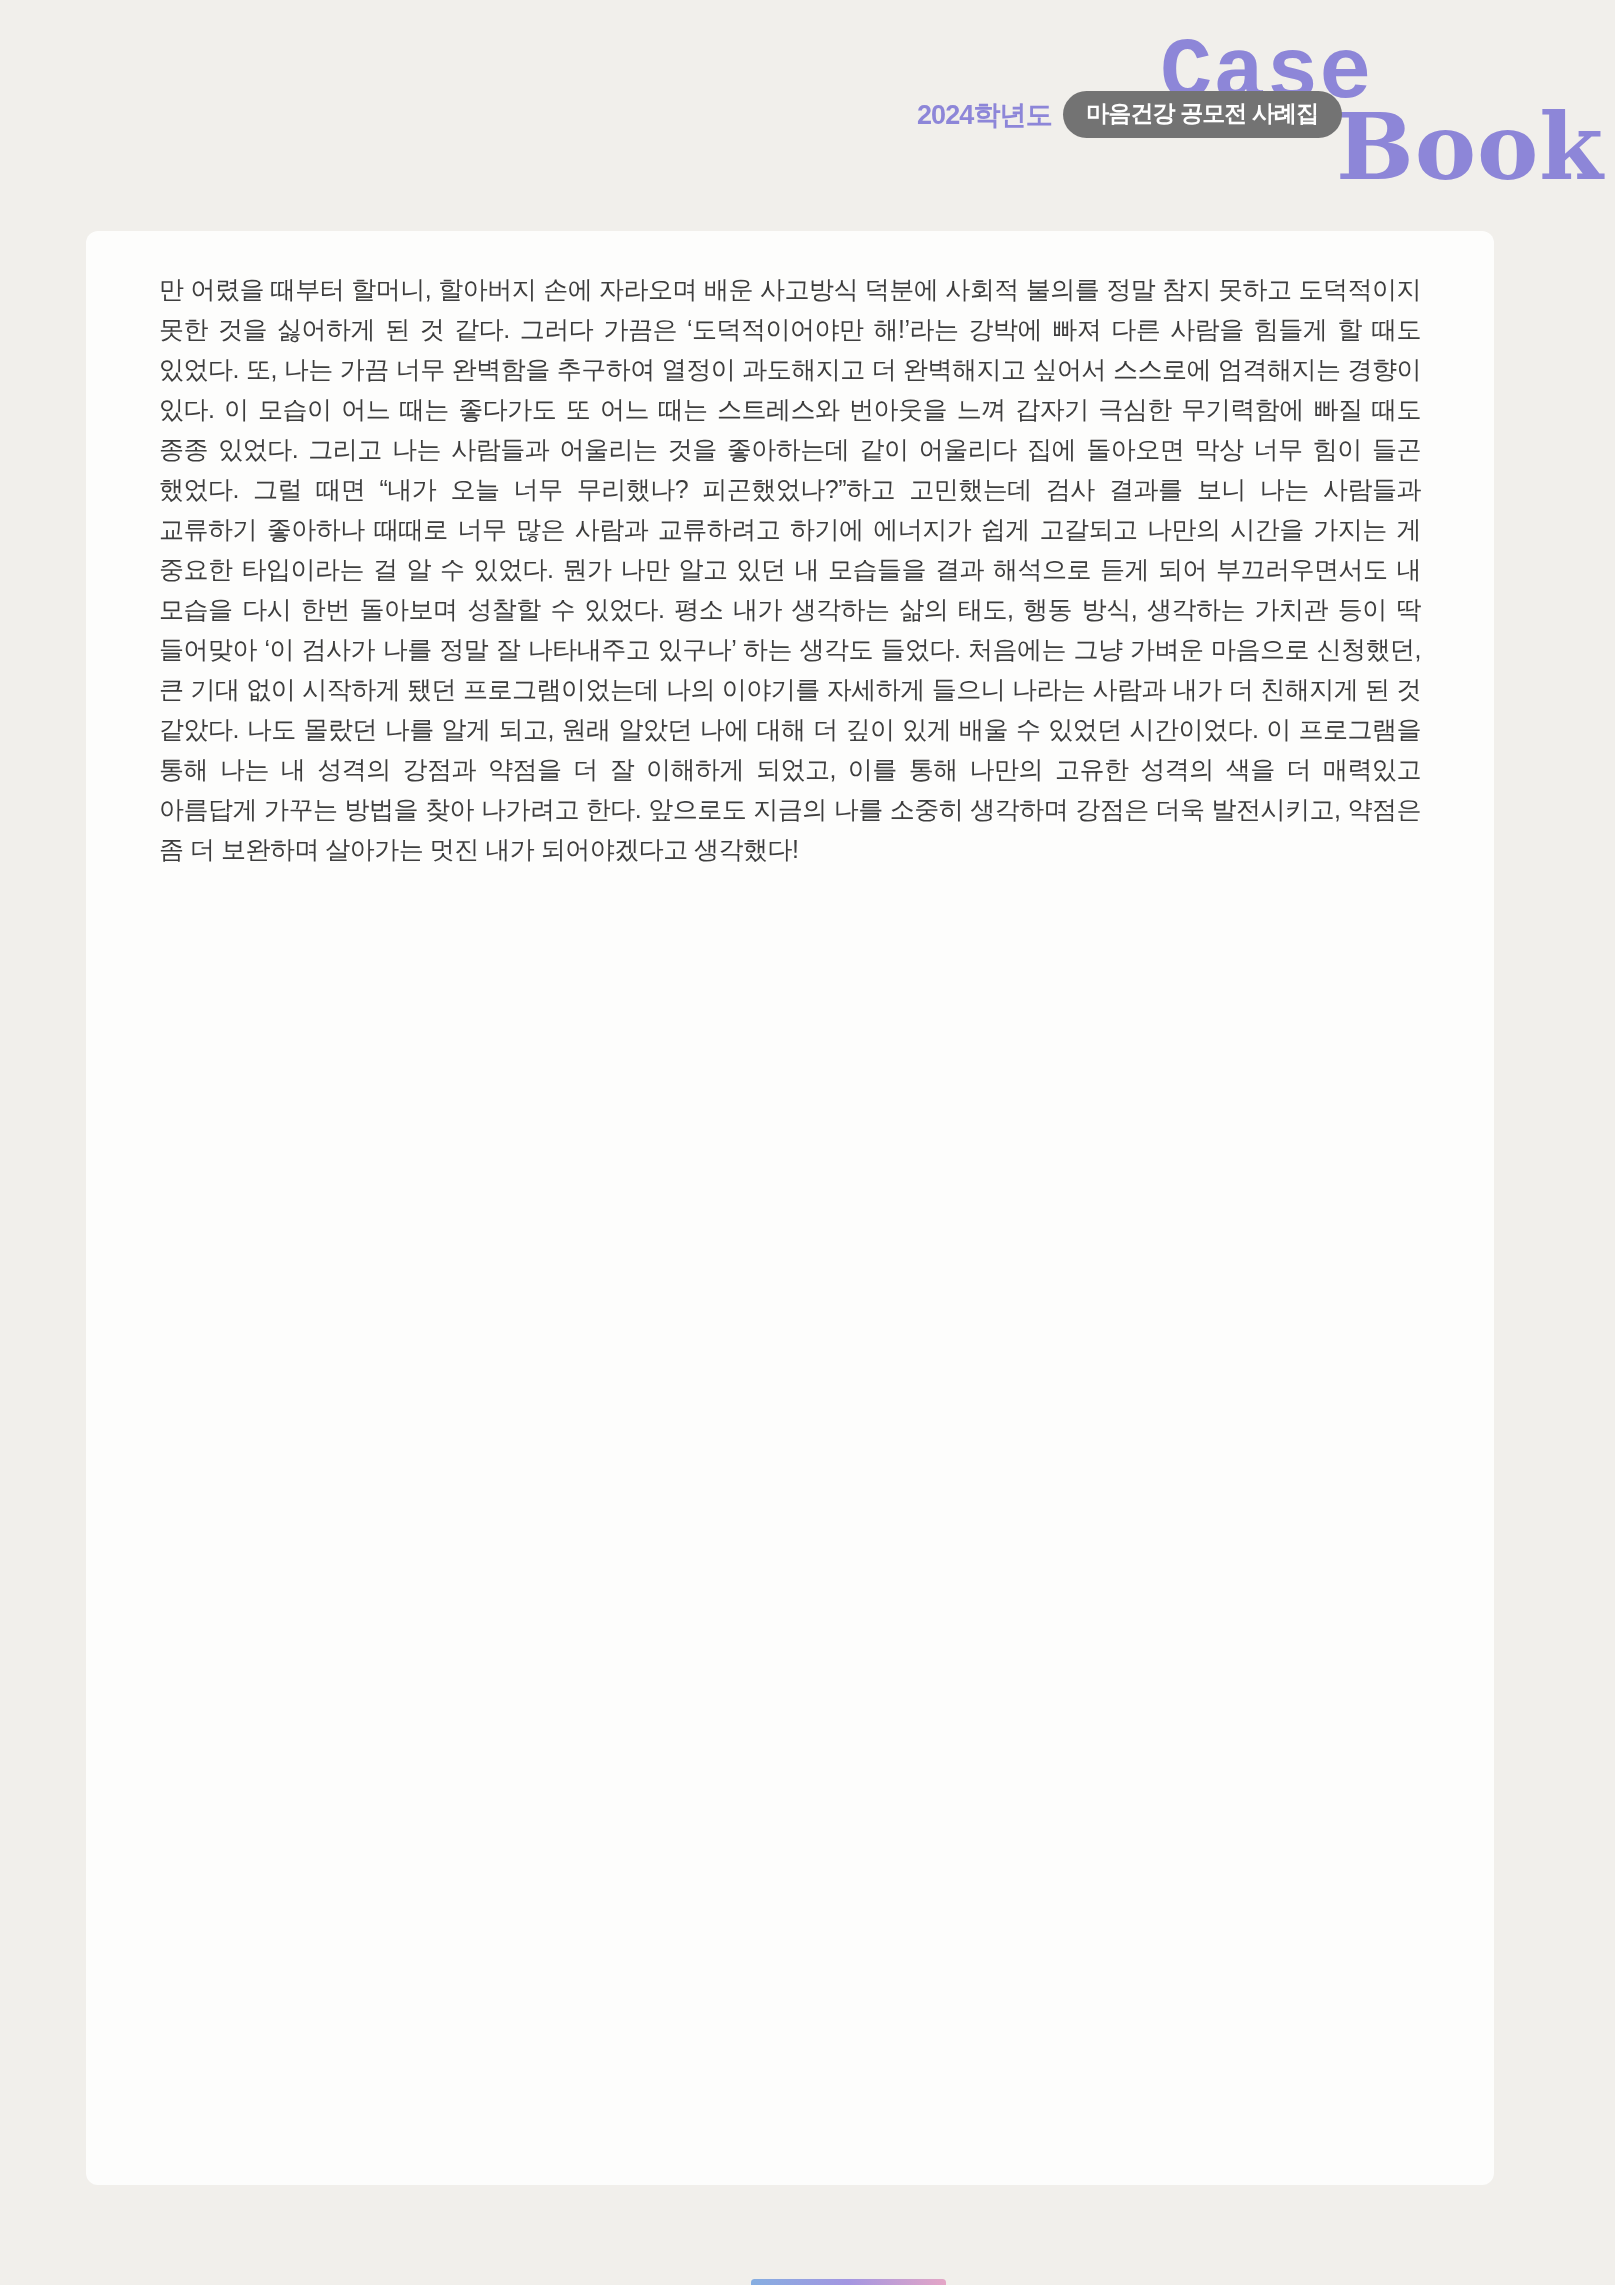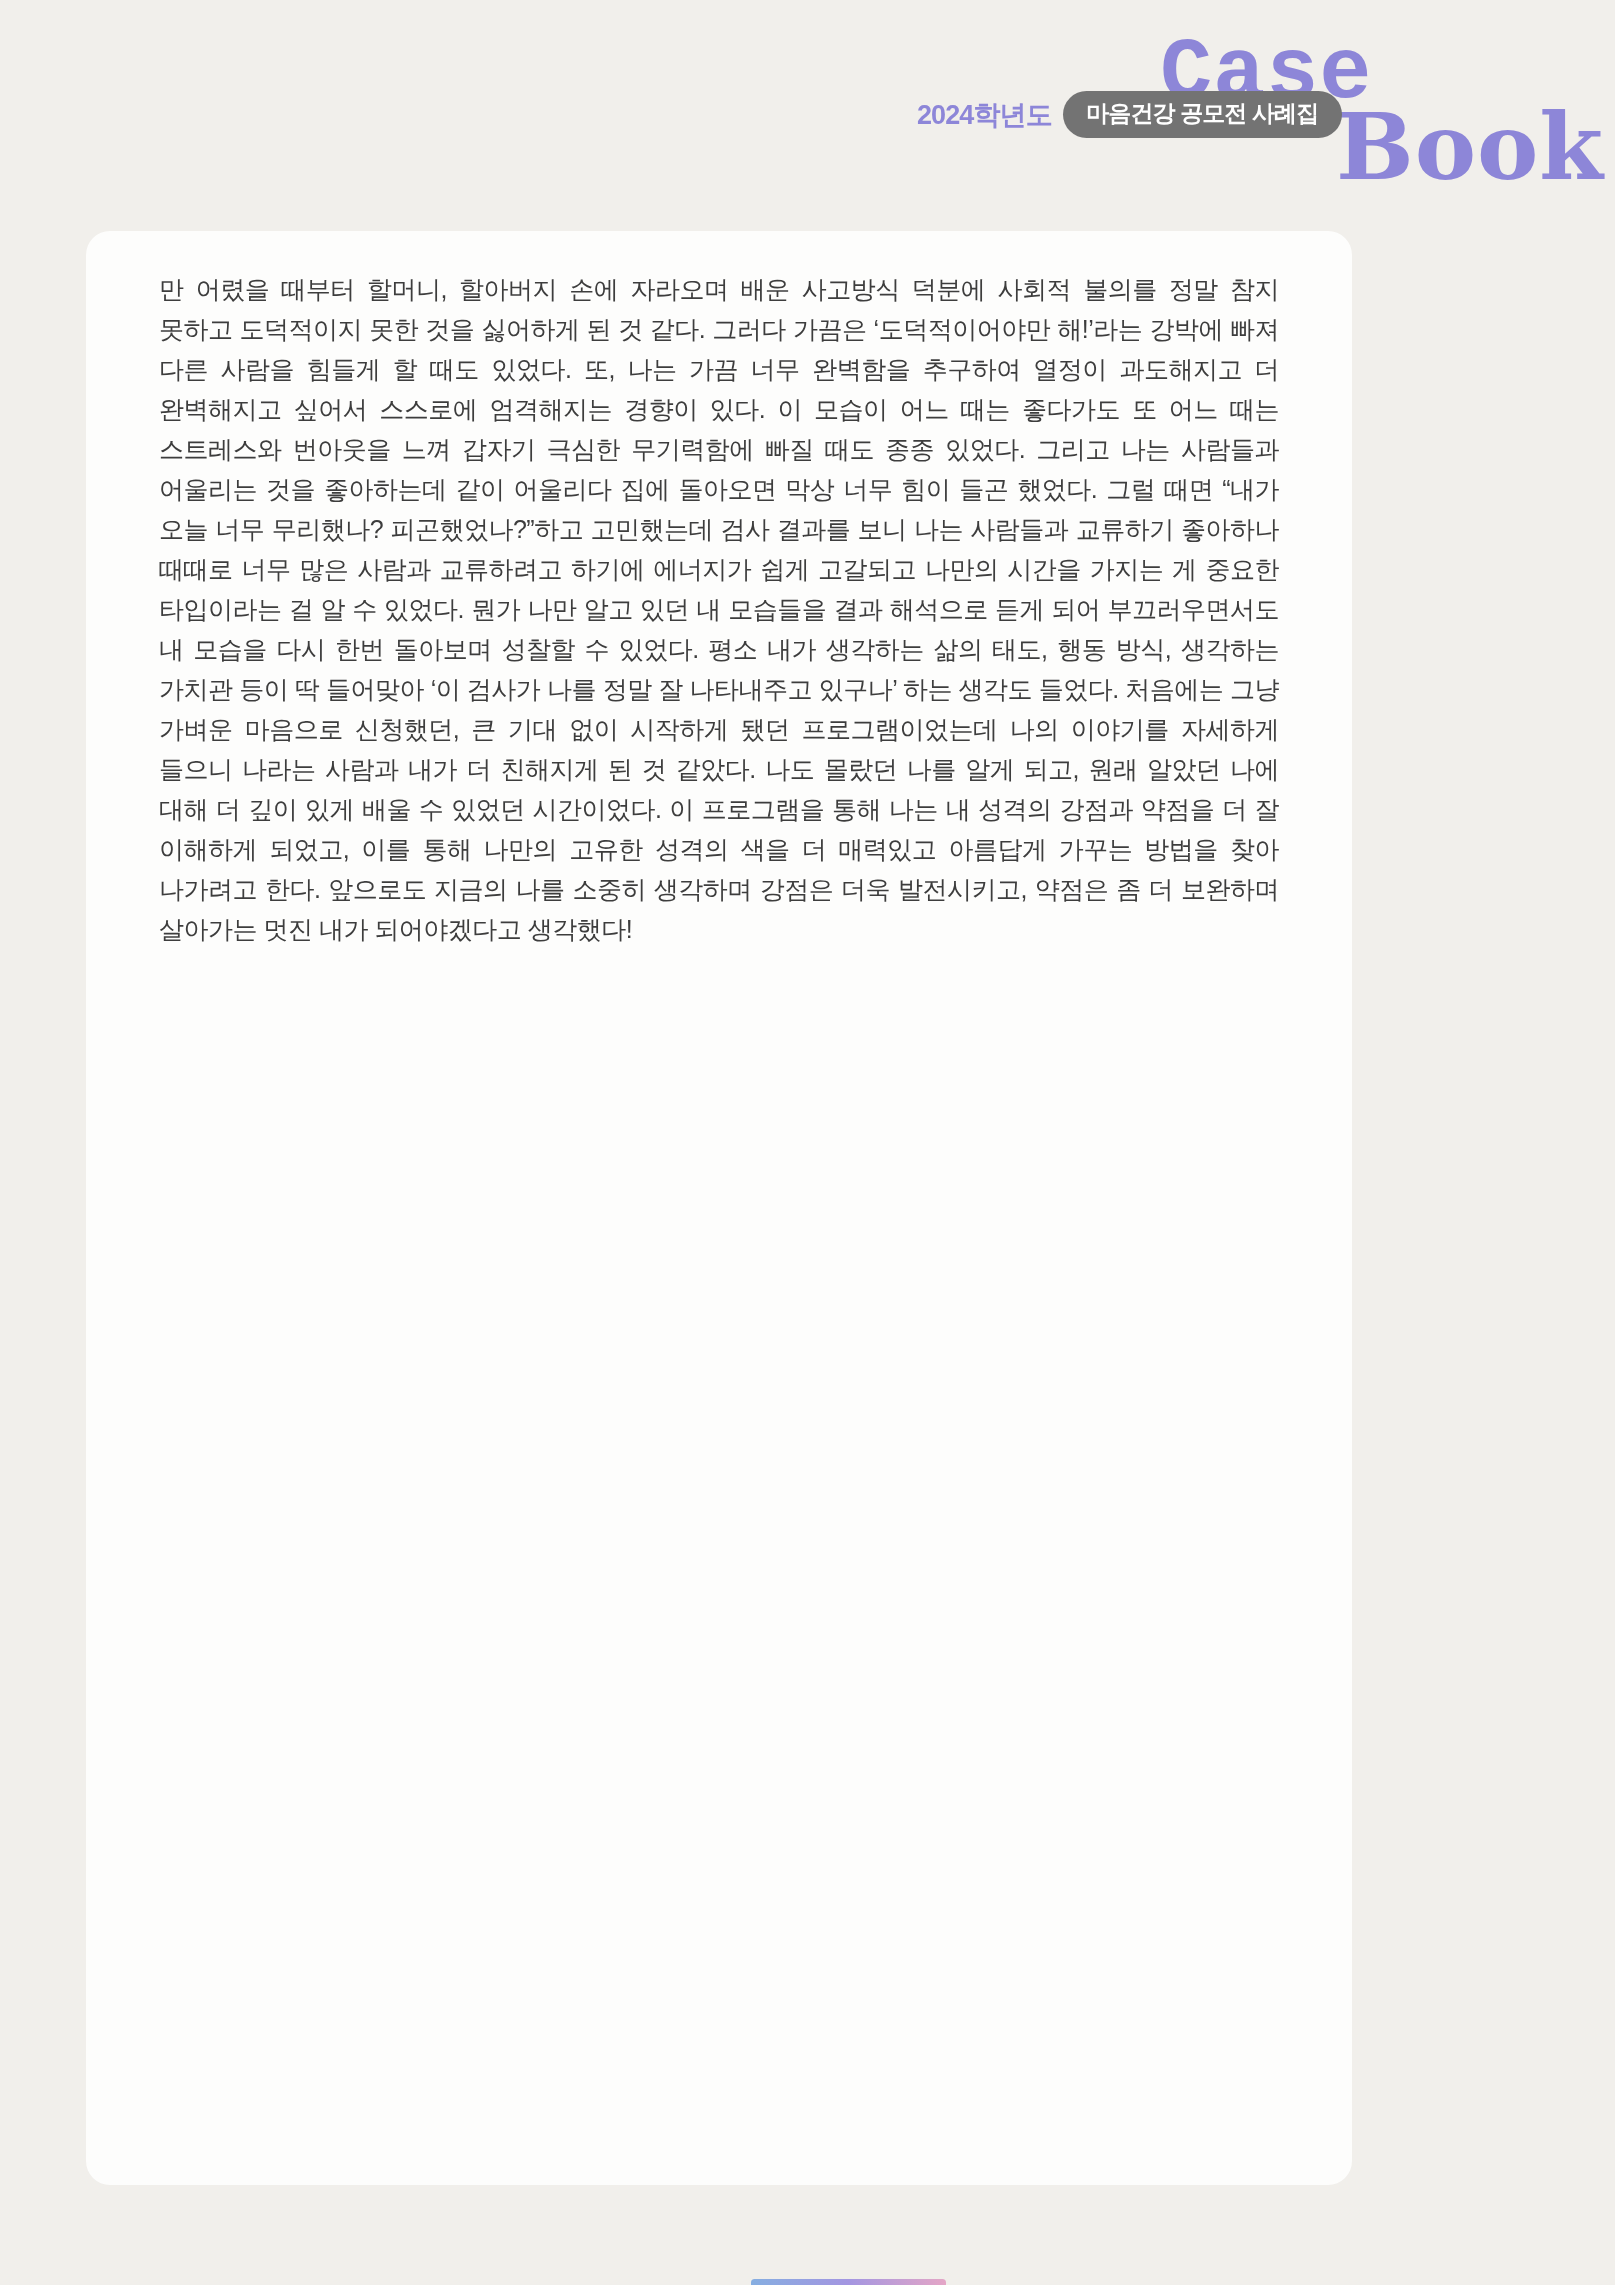--- a/index.html
+++ b/index.html
@@ -67,24 +67,24 @@
     padding: 7.2px 23.5px 9px 23.5px;
     border-radius: 29px;
     white-space: nowrap;
   }
 
   
   .card {
     position: absolute;
     top: 231px;
     left: 86px;
-    width: 1266px;
+    width: 1408px;
     height: 1954px;
     background: #fdfdfc;
-    border-radius: 24px;
+    border-radius: 12px;
     box-sizing: border-box;
     padding: 38px 73px;
   }
   .essay {
     margin: 0;
     font-size: 25px;
     line-height: 40px;
     color: #3d3d3d;
     letter-spacing: -0.5px;
     text-align: justify;

